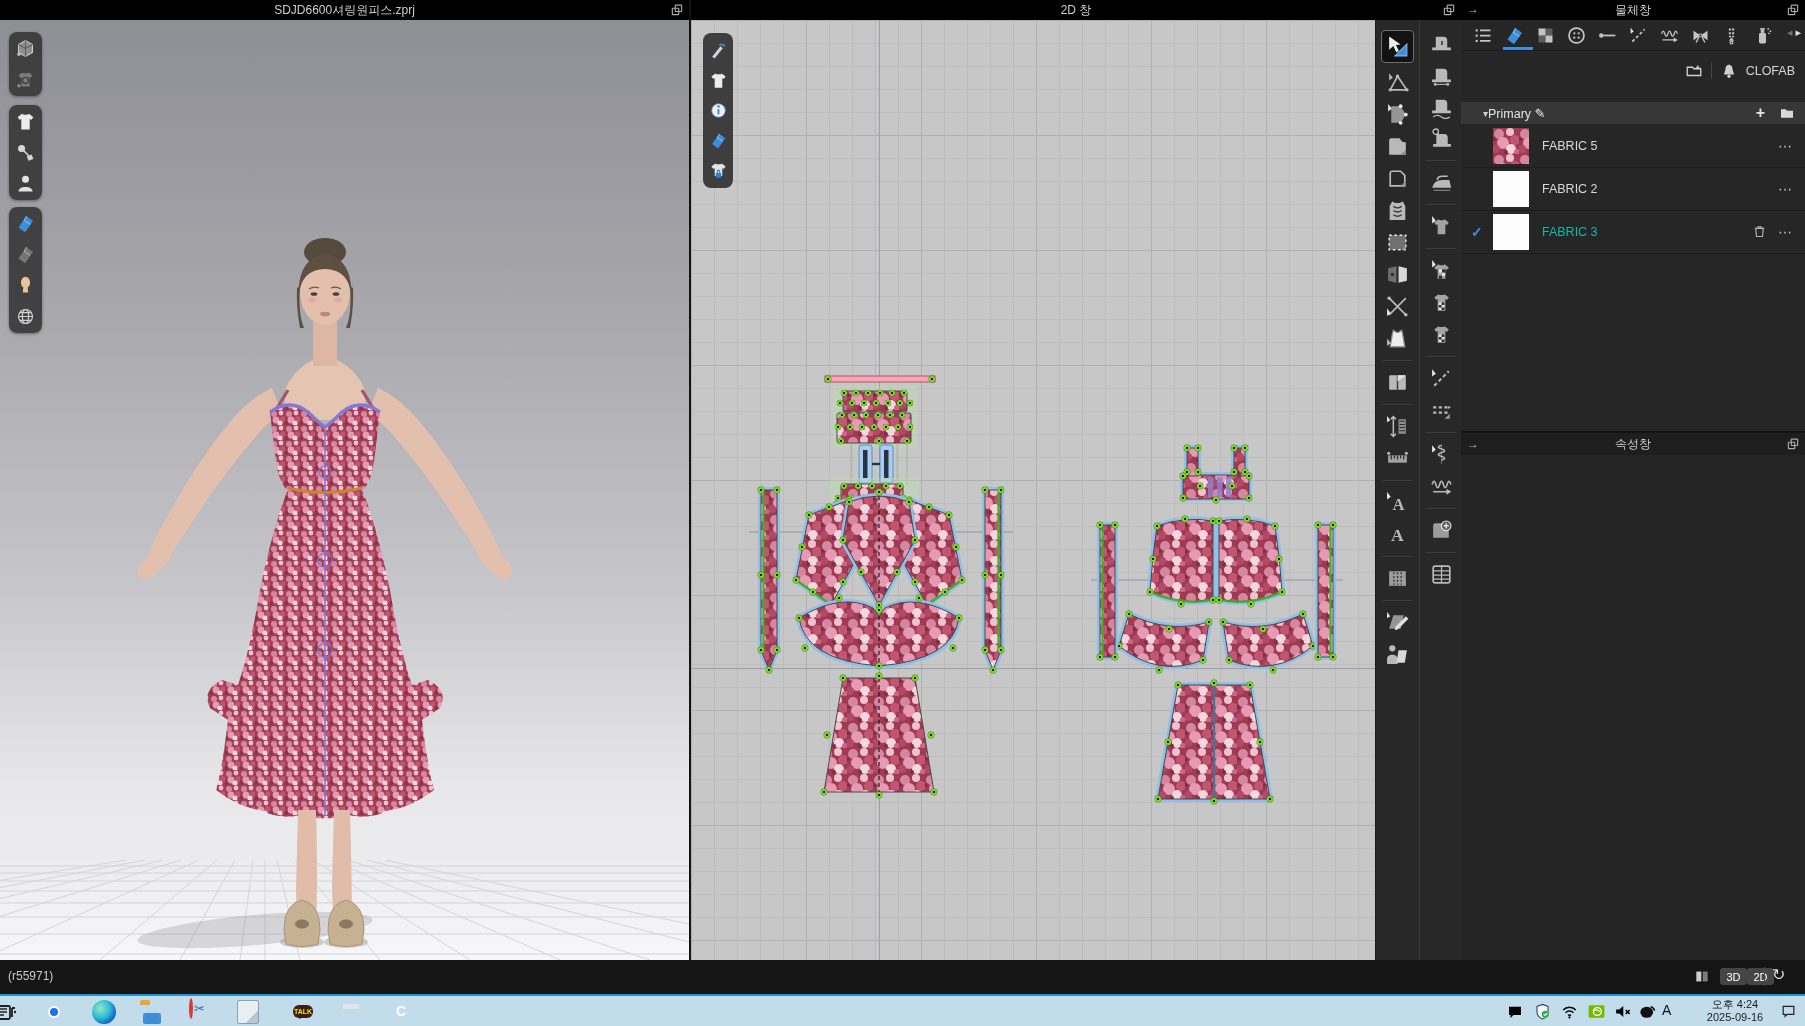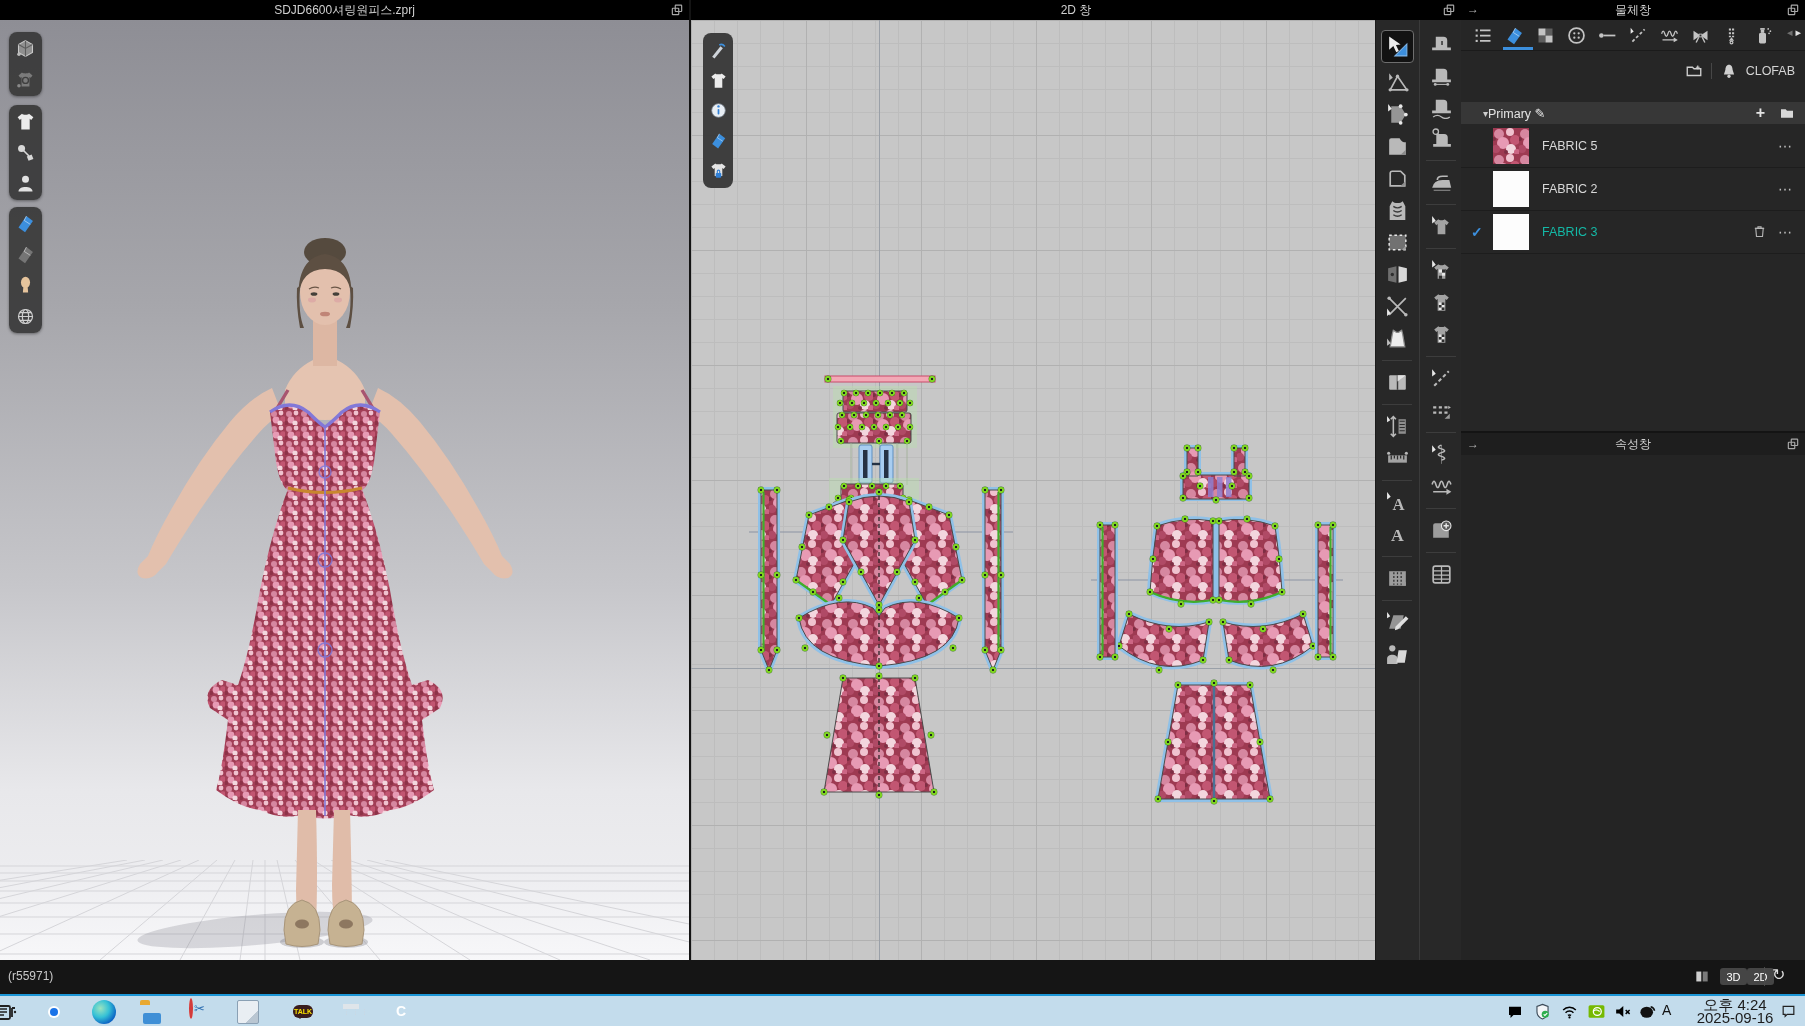--- a/index.html
+++ b/index.html
@@ -68,21 +68,21 @@
   #status{left:0;top:960px;width:1805px;height:34px;background:#151515;color:#c9c9c9;font-size:12px}
   #status .rev{position:absolute;left:8px;top:9px}
   .vbadge{position:absolute;top:8px;width:27px;height:17px;background:#454545;border-radius:3px;color:#fff;
     font-size:11px;font-weight:normal;display:flex;align-items:center;justify-content:center}
   #splitic{position:absolute;left:1693px;top:8px;width:18px;height:17px;color:#cfcfcf}
   #statsep{position:absolute;left:1764px;top:7px;width:1px;height:19px;background:#4a4a4a}
   #refresh{position:absolute;left:1772px;top:5px;font-size:16px;color:#dedede}
   
   #task{left:0;top:994px;width:1805px;height:32px;background:#c3dcec;border-top:2px solid #1b96d6;box-sizing:border-box}
   .tbicon{position:absolute;top:4px;width:24px;height:24px}
-  #clock{position:absolute;left:1690px;top:2px;width:90px;text-align:center;color:#1c1c1c;font-size:15px;line-height:13px}
+  #clock{position:absolute;left:1690px;top:2px;width:90px;text-align:center;color:#1c1c1c;font-size:11px;line-height:13px}
   #ime{position:absolute;left:1662px;top:6px;color:#111;font-size:14px}
   #notif{position:absolute;left:1780px;top:7px;width:17px;height:16px;color:#222}
   
   .chrome{border-radius:50%;background:conic-gradient(from -45deg,#ea4335 0 120deg,#4285f4 0 240deg,#34a853 0 360deg);position:relative}
   .chrome i{position:absolute;left:6px;top:6px;width:12px;height:12px;border-radius:50%;background:#fff}
   .chrome i:after{content:"";position:absolute;left:2px;top:2px;width:8px;height:8px;border-radius:50%;background:#1a73e8}
   .edge{border-radius:50%;background:radial-gradient(circle at 35% 35%,#9be3c0 0%,#35c1d6 40%,#0b62c4 75%,#0a3f8f 100%)}
   .folder{background:linear-gradient(#f6c94a,#e8a932);border-radius:3px;position:relative}
   .folder:before{content:"";position:absolute;left:0;top:-3px;width:10px;height:5px;background:#e8a932;border-radius:2px 2px 0 0}
   .folder:after{content:"";position:absolute;left:3px;top:10px;width:18px;height:11px;background:#3f8fd6;border-radius:2px}

